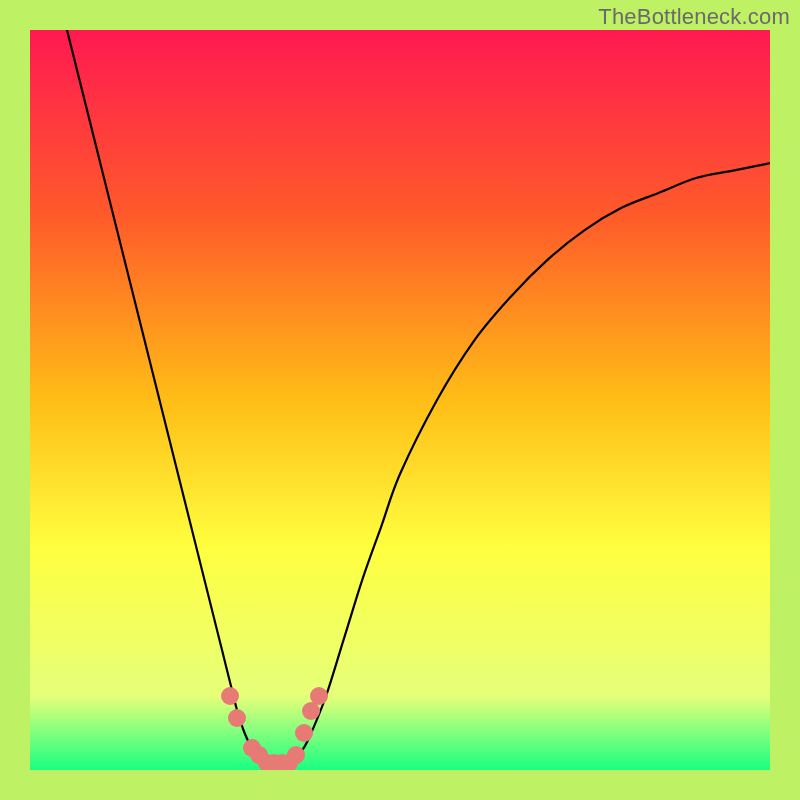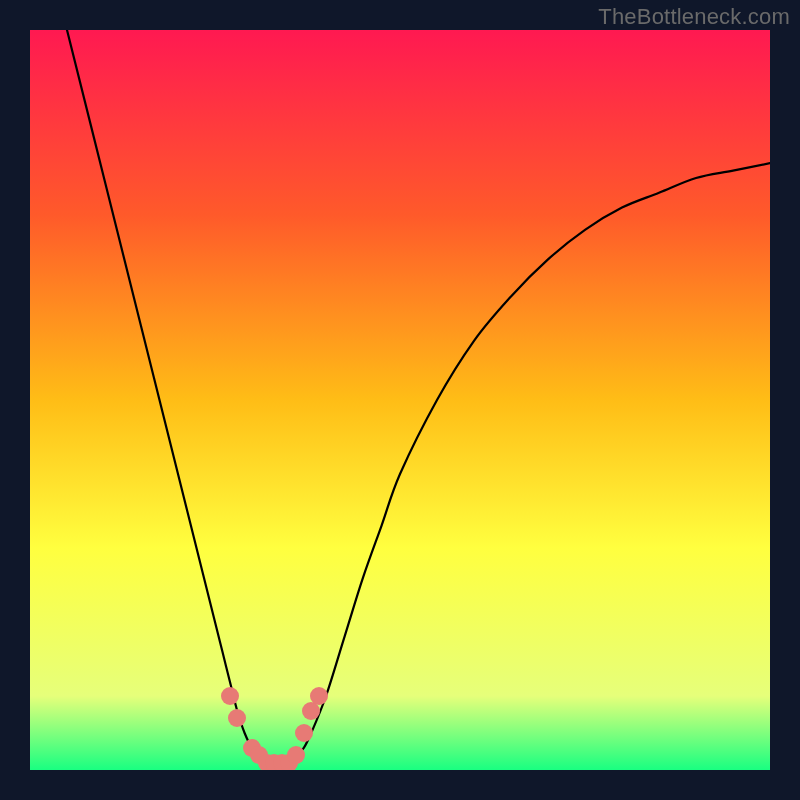--- a/index.html
+++ b/index.html
@@ -5,21 +5,21 @@
   html, body {
     margin: 0;
     padding: 0;
     width: 800px;
     height: 800px;
     overflow: hidden;
   }
   .frame {
     width: 800px;
     height: 800px;
-    background: #0f172a;
+    background: #bef264;
     position: relative;
   }
   .watermark {
     position: absolute;
     top: 4px;
     right: 10px;
     color: #6a6a6a;
     font-family: Arial, Helvetica, sans-serif;
     font-size: 22px;
     font-weight: 500;

